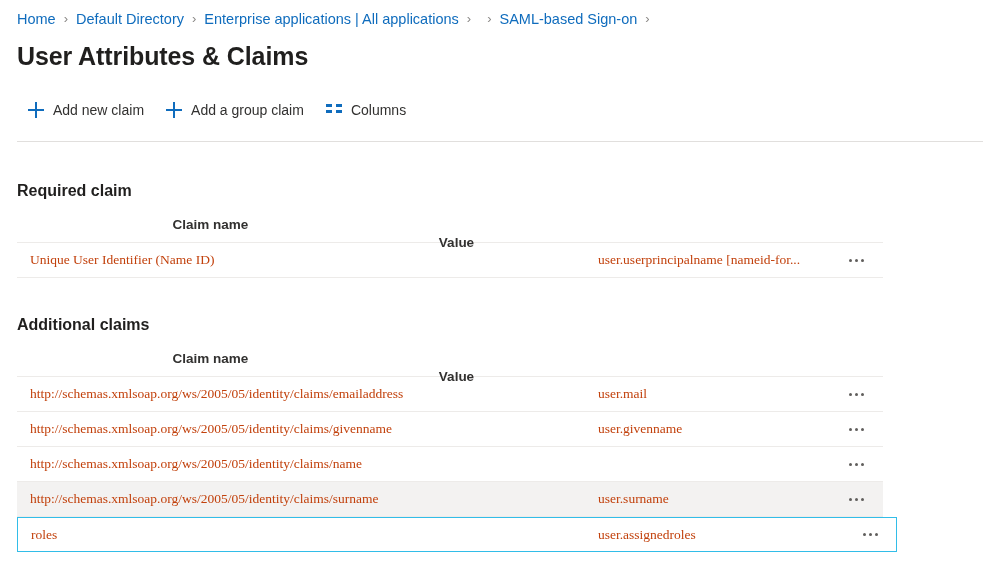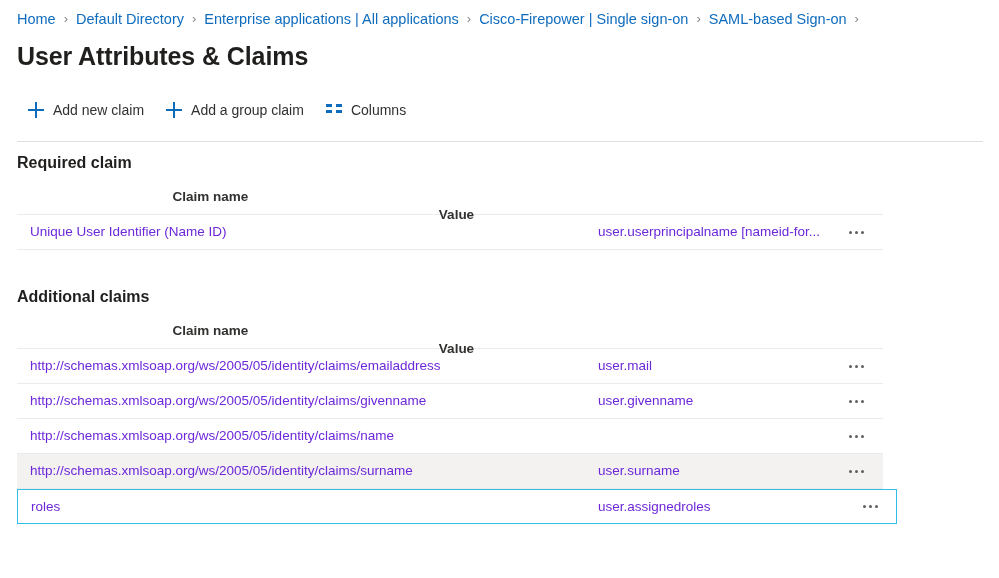--- a/index.html
+++ b/index.html
@@ -121,21 +121,21 @@
   }
 
   
   .section { margin-left: 17px; width: 866px; }
   .section-title {
     font-size: 16px;
     font-weight: bold;
     color: #201f1e;
     line-height: 22px;
   }
-  #required-section { margin-top: 24px; }
+  #required-section { margin-top: 52px; }
   #additional-section { margin-top: 36px; }
 
   .table { width: 866px; margin-top: 14px; }
 
   .thead {
     display: flex;
     align-items: center;
     height: 26px;
     padding-left: 13px;
     border-bottom: 1px solid #edebe9;
@@ -161,25 +161,26 @@
     cursor: pointer;
   }
   .row.hovered { background: #f3f2f1; }
   .row.selected {
     border: 1px solid #32bde8;
     width: 880px;
     background: #ffffff;
   }
   .cell {
     font-size: 13.5px;
-    color: #6d28d9;
+    color: #c2410c;
     line-height: 18px;
     white-space: nowrap;
     overflow: hidden;
     text-overflow: ellipsis;
+    font-family: Liberation Serif, serif;
   }
   .cell.col-name  { width: 568px; flex: none; padding-right: 8px; box-sizing: border-box; }
   .cell.col-value { flex: 1; padding-right: 8px; }
   .row.selected .cell.col-name { width: 567px; }
 
   .ellipsis-btn {
     position: absolute;
     right: 14px;
     top: 50%;
     transform: translateY(-50%);
@@ -206,21 +207,20 @@
 </head>
 <body>
 
 <nav class="breadcrumb" id="breadcrumb">
     <a class="crumb">Home</a>
     <span class="crumb-sep">›</span>
     <a class="crumb">Default Directory</a>
     <span class="crumb-sep">›</span>
     <a class="crumb">Enterprise applications | All applications</a>
     <span class="crumb-sep">›</span>
-    <a class="crumb">Cisco-Firepower | Single sign-on</a>
     <span class="crumb-sep">›</span>
     <a class="crumb">SAML-based Sign-on</a>
     <span class="crumb-sep">›</span>
   </nav>
 
 <h1 class="page-title">User Attributes &amp; Claims</h1>
 
 <div class="commandbar">
   <button class="cmd">
     <span class="icon-plus"></span>

